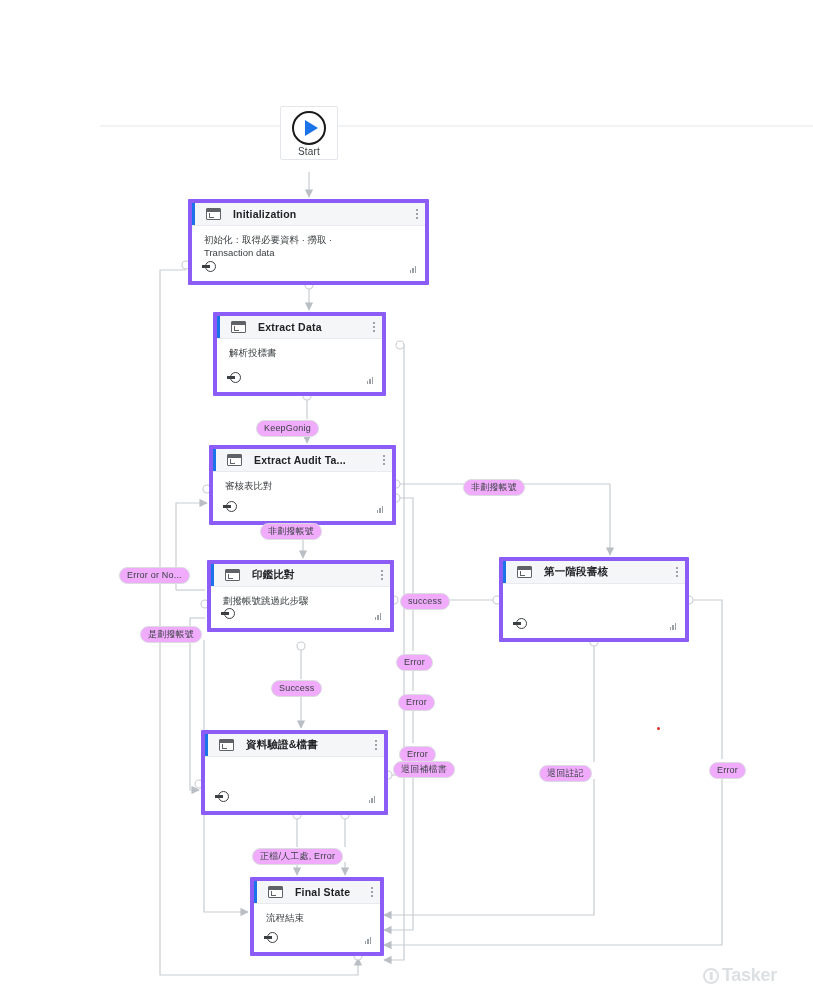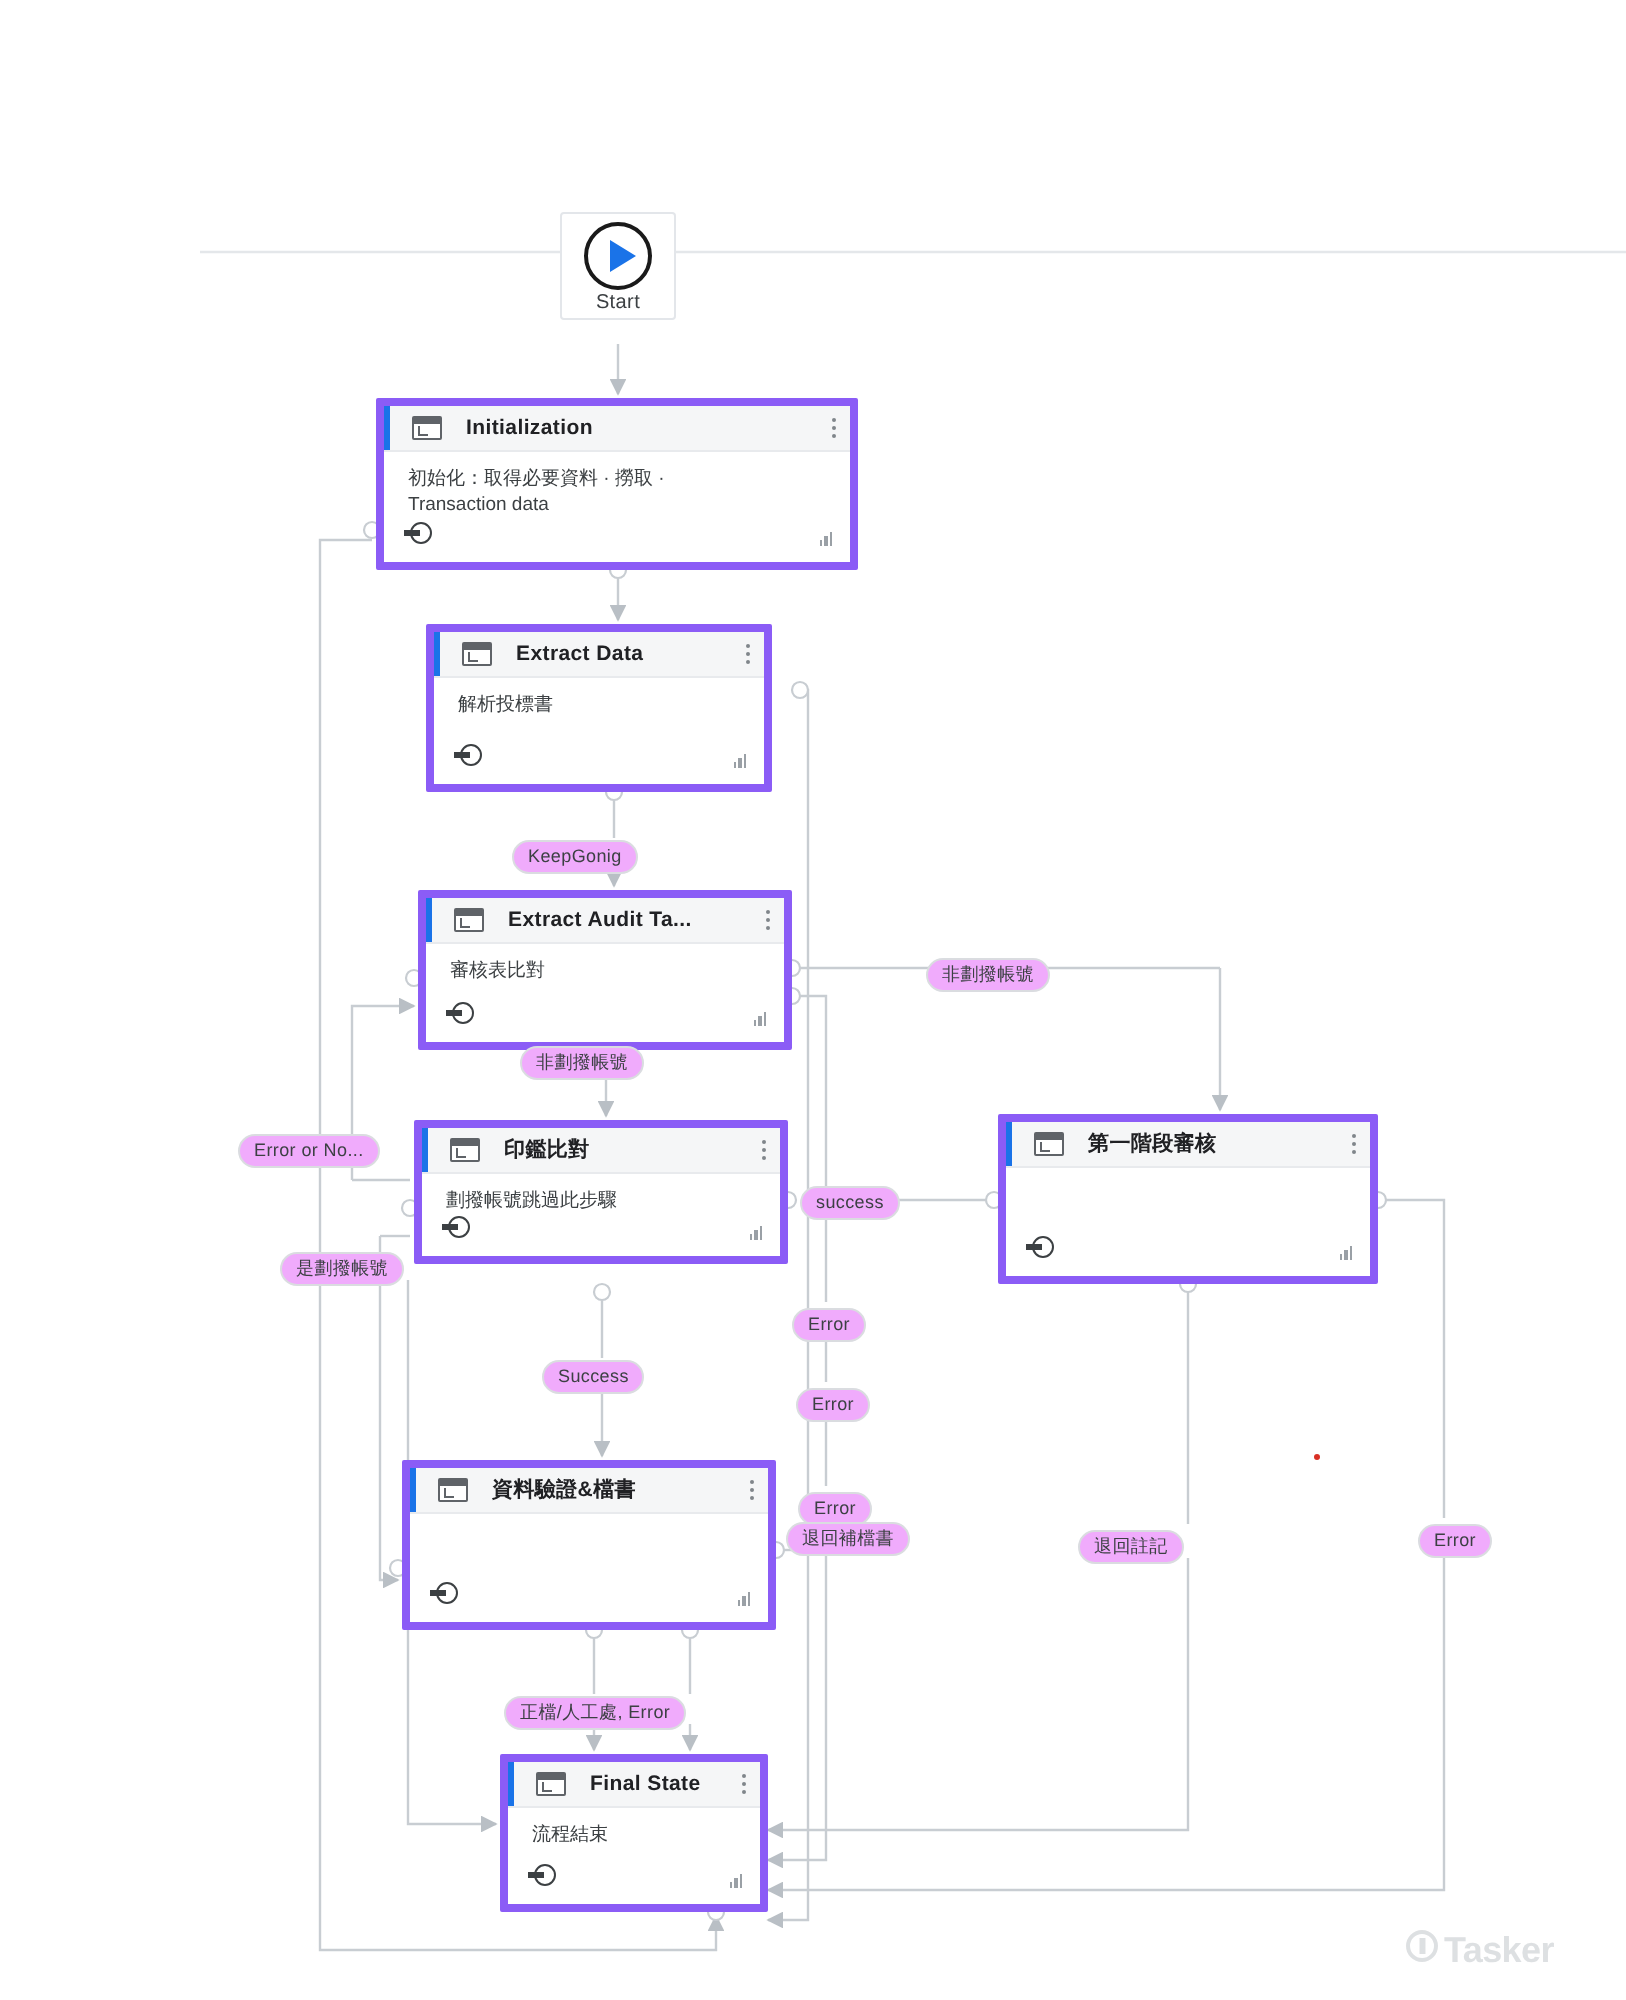--- a/index.html
+++ b/index.html
@@ -195,20 +195,21 @@
     white-space: nowrap;
     line-height: 11px;
     box-sizing: border-box;
     letter-spacing: .2px;
   }
 
   
   .watermark {
     position: absolute;
     display: flex;
+    align-items: center;
     gap: 3px;
     opacity: .55;
   }
   .wm-logo {
     width: 16px; height: 16px;
     border-radius: 50%;
     border: 2px solid #c3c7cb;
     box-sizing: border-box;
     position: relative;
   }

